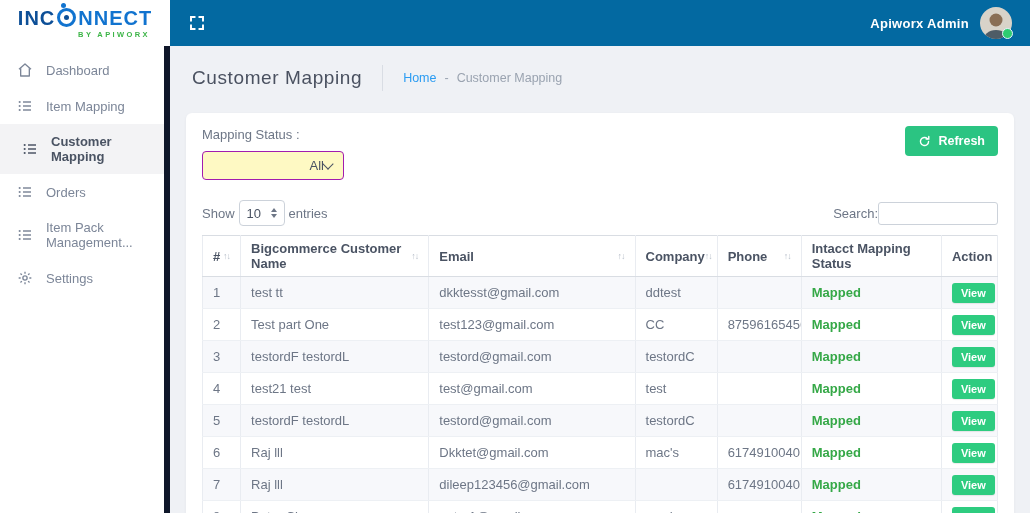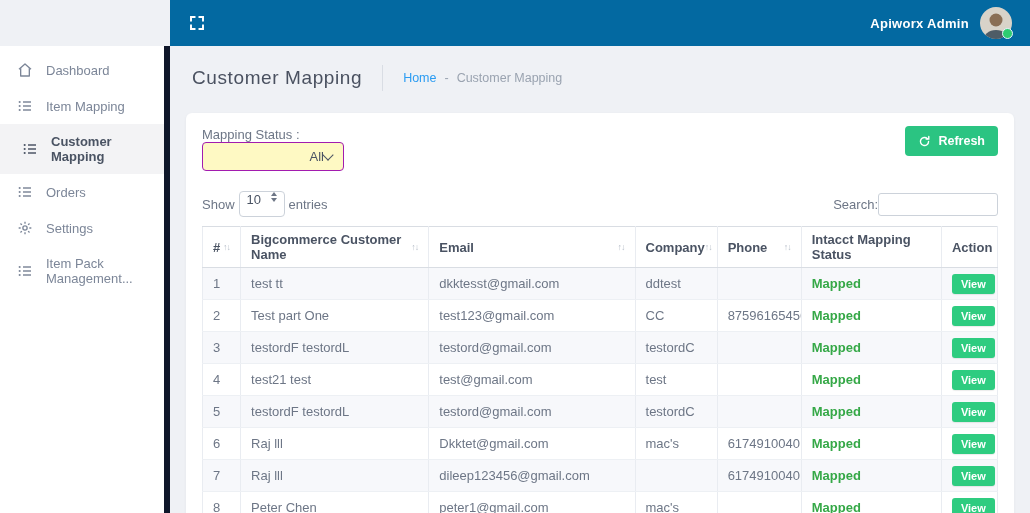--- a/index.html
+++ b/index.html
@@ -40,36 +40,36 @@
   .head-divider{width:1px;height:26px;background:#d9dde4;margin:0 20px;}
   .breadcrumb{font-size:12.5px;display:flex;align-items:center;}
   .crumb-home{color:#2b9cf2;cursor:pointer;}
   .crumb-sep{color:#9aa3b0;margin:0 8px;}
   .crumb-cur{color:#9aa3b0;}
 
   
   .card{position:absolute;left:16px;right:16px;top:67px;bottom:-8px;background:#fff;
         border-radius:6px 6px 0 0;padding:14px 16px;box-sizing:border-box;
         box-shadow:0 1px 3px rgba(50,58,70,.06);}
-  .filter-label{font-size:13px;color:#6d7686;}
+  .filter-label{font-size:13px;color:#6d7686;margin-bottom:9px;}
   .select{width:115px;height:27px;border:1px solid #a21caf;border-radius:4px;background:#fef9c3;
           display:flex;align-items:center;justify-content:flex-end;
           padding:0 11px 0 14px;font-size:13px;color:#4a5363;cursor:pointer;box-sizing:content-box;}
   .chev{width:7px;height:7px;border-right:1.7px solid #4a5363;border-bottom:1.7px solid #4a5363;
         transform:rotate(45deg);margin-top:-4px;}
   .refresh-btn{position:absolute;right:16px;top:13px;background:#2bc482;color:#fff;border:none;
                border-radius:4px;height:30px;padding:12px 13px;font-size:12.5px;font-weight:700;
                display:flex;align-items:center;gap:7px;cursor:pointer;font-family:inherit;}
   .refresh-btn svg{width:13px;height:13px;}
 
   .controls{display:flex;align-items:center;justify-content:space-between;margin-top:20px;
             font-size:13px;color:#6d7686;}
   .len-group{display:flex;align-items:center;gap:4px;}
   .len-select{width:30px;height:24px;border:1px solid #ccd2da;border-radius:4px;
-              display:flex;align-items:flex-start;justify-content:space-between;padding:0 7px;
+              display:flex;align-items:center;justify-content:space-between;padding:0 7px;
               color:#4a5363;cursor:pointer;}
   .updown{display:flex;flex-direction:column;gap:2px;}
   .updown i{width:0;height:0;border-left:3.5px solid transparent;border-right:3.5px solid transparent;display:block;}
   .updown .up{border-bottom:4px solid #6d7686;}
   .updown .down{border-top:4px solid #6d7686;}
   .search-group{display:flex;align-items:center;gap:0;}
   .search-input{width:106px;height:21px;border:1px solid #ccd2da;border-radius:3px;padding:0 6px;
                 font-family:inherit;font-size:13px;color:#4a5363;}
 
   
@@ -84,20 +84,28 @@
   tbody tr:nth-child(odd){background:#f7f8fb;}
   .status-mapped{color:#35a847;font-weight:700;}
   .view-btn{background:#2ecc80;color:#fff;border:none;border-radius:3px;padding:4px 9px;
             font-size:11px;font-weight:700;cursor:pointer;font-family:inherit;box-shadow:0 1px 1px rgba(0,0,0,.08);}
 </style>
 </head>
 <body>
 
 <div class="app">
 
+  <div class="logo">
+    <div class="logo-text">
+      <span class="pfx">INC</span>
+      <span class="logo-o"></span>
+      <span>NNECT</span>
+    </div>
+    <div class="logo-tag">BY APIWORX</div>
+  </div>
 
   <div class="topbar">
     <span class="fullscreen-btn">
       <svg viewBox="0 0 24 24" fill="none" stroke="currentColor" stroke-width="2.6" stroke-linecap="round">
         <path d="M4 9 V4 h5"></path>
           <path d="M15 4 h5 v5"></path>
           <path d="M20 15 v5 h-5"></path>
           <path d="M9 20 H4 v-5"></path>
       </svg>
     </span>
@@ -156,36 +164,36 @@
           <line x1="9" y1="6" x2="21" y2="6"></line>
           <line x1="9" y1="12" x2="21" y2="12"></line>
           <line x1="9" y1="18" x2="21" y2="18"></line>
           <circle cx="4" cy="6" r="1.6" fill="currentColor" stroke="none"></circle>
           <circle cx="4" cy="12" r="1.6" fill="currentColor" stroke="none"></circle>
           <circle cx="4" cy="18" r="1.6" fill="currentColor" stroke="none"></circle>
         </svg>
       <span>Orders</span>
     </div>
     <div class="side-item">
-      <svg viewBox="0 0 24 24" fill="none" stroke="currentColor" stroke-width="2">
-          <circle cx="12" cy="12" r="3.2"></circle>
-          <path d="M12 2.5v3 M12 18.5v3 M2.5 12h3 M18.5 12h3 M5.2 5.2l2.1 2.1 M16.7 16.7l2.1 2.1 M18.8 5.2l-2.1 2.1 M7.3 16.7l-2.1 2.1"></path>
-        </svg>
-      <span>Settings</span>
-    </div>
-    <div class="side-item">
       <svg viewBox="0 0 24 24" stroke="currentColor" stroke-width="2.2">
           <line x1="9" y1="6" x2="21" y2="6"></line>
           <line x1="9" y1="12" x2="21" y2="12"></line>
           <line x1="9" y1="18" x2="21" y2="18"></line>
           <circle cx="4" cy="6" r="1.6" fill="currentColor" stroke="none"></circle>
           <circle cx="4" cy="12" r="1.6" fill="currentColor" stroke="none"></circle>
           <circle cx="4" cy="18" r="1.6" fill="currentColor" stroke="none"></circle>
         </svg>
       <span>Item Pack Management...</span>
+    </div>
+    <div class="side-item">
+      <svg viewBox="0 0 24 24" fill="none" stroke="currentColor" stroke-width="2">
+          <circle cx="12" cy="12" r="3.2"></circle>
+          <path d="M12 2.5v3 M12 18.5v3 M2.5 12h3 M18.5 12h3 M5.2 5.2l2.1 2.1 M16.7 16.7l2.1 2.1 M18.8 5.2l-2.1 2.1 M7.3 16.7l-2.1 2.1"></path>
+        </svg>
+      <span>Settings</span>
     </div>
   </div>
 
   <div class="main">
 
     <div class="page-head">
       <span class="page-title">Customer Mapping</span>
       <span class="head-divider"></span>
       <span class="breadcrumb">
         <span class="crumb-home">Home</span>

